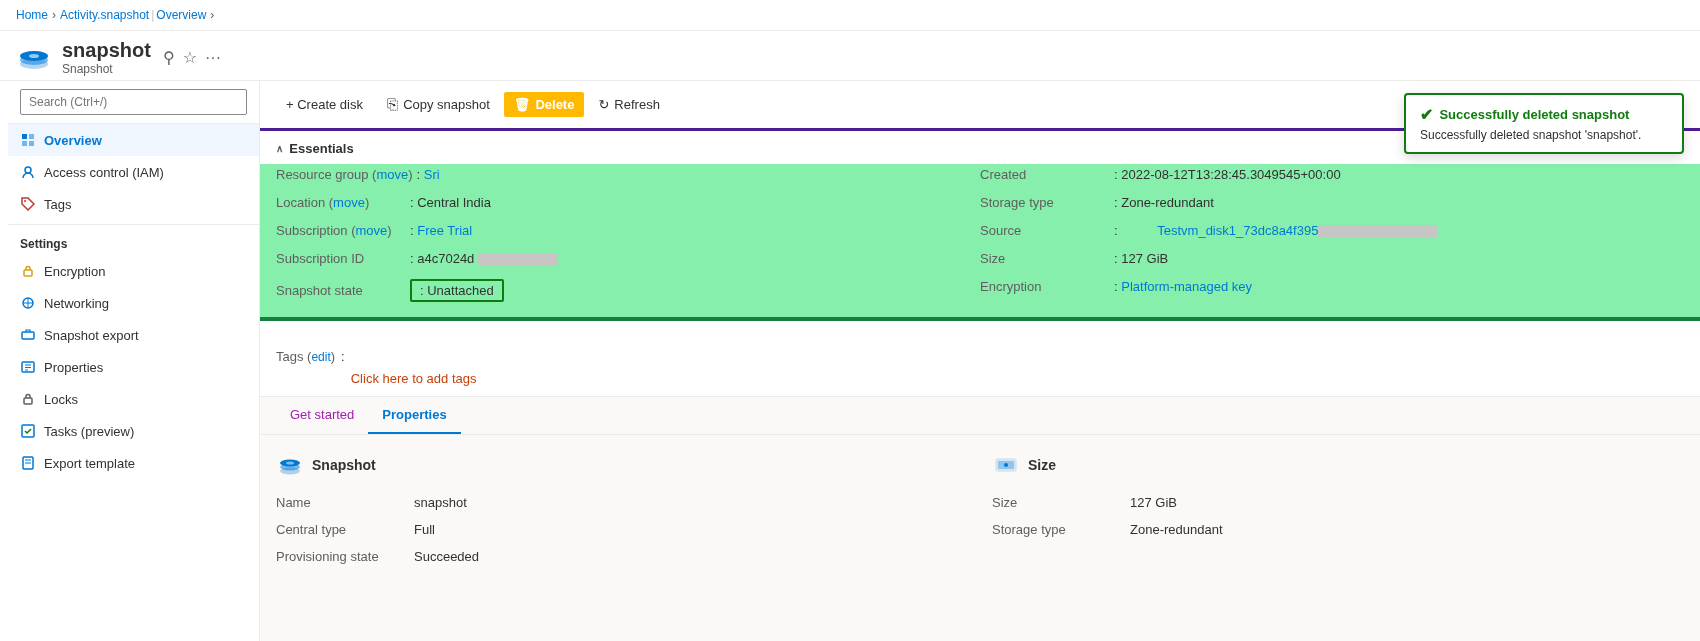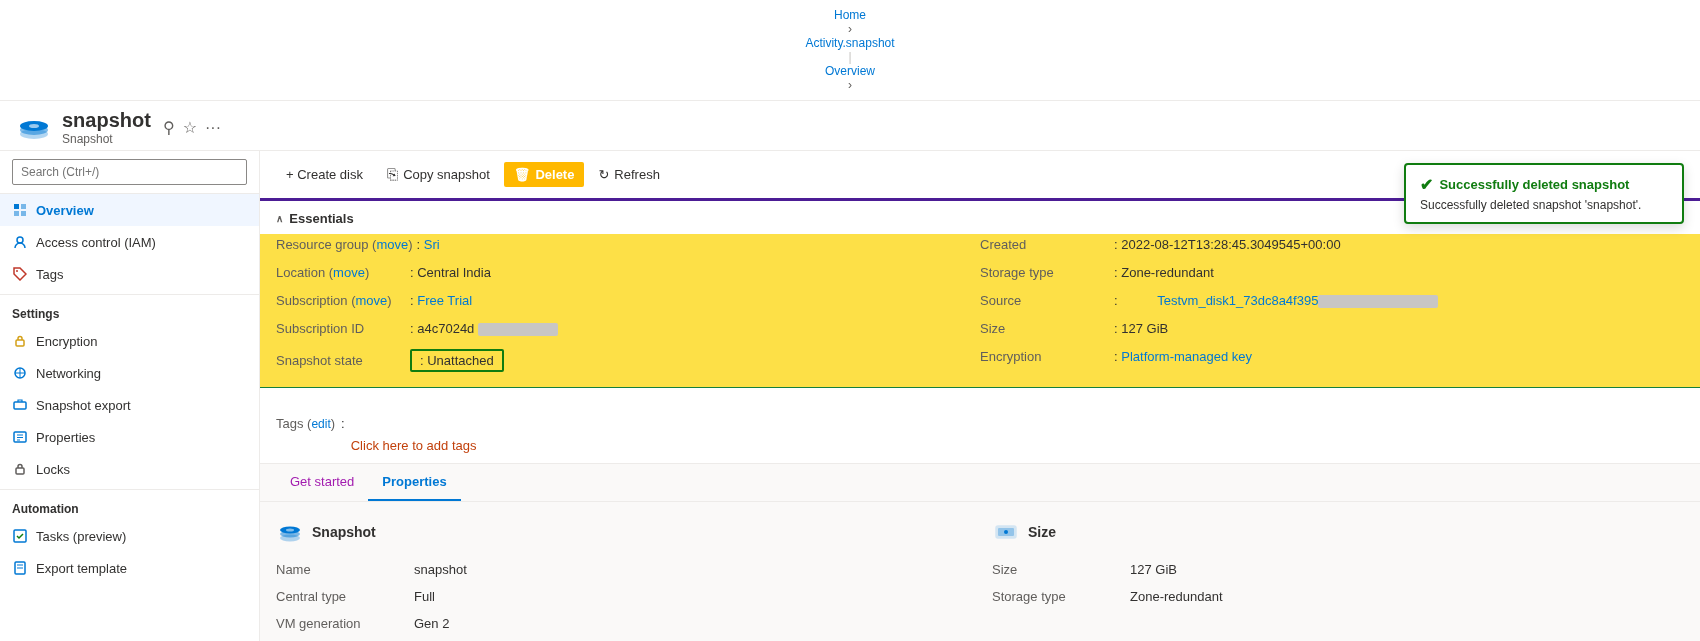--- a/index.html
+++ b/index.html
@@ -1,38 +1,38 @@
 <!DOCTYPE html>
 <html><head>
   <meta charset="utf-8">
   <style>
     * { box-sizing: border-box; margin: 0; padding: 0; }
     body { font-family: 'Segoe UI', sans-serif; font-size: 13px; background: #f3f2f1; color: #323130; }
 
     .app-container { display: flex; flex-direction: column; height: 641px; overflow: hidden; }
 
     
-    .breadcrumb { display: flex; align-items: center; padding: 8px 16px; background: #fff; font-size: 12px; color: #605e5c; border-bottom: 1px solid #edebe9; flex-direction: column; }
+    .breadcrumb { display: flex; align-items: center; padding: 8px 16px; background: #fff; font-size: 12px; color: #605e5c; border-bottom: 1px solid #edebe9; }
     .breadcrumb a { color: #0078d4; text-decoration: none; }
     .breadcrumb span { margin: 0 4px; }
 
     
     .resource-header { display: flex; align-items: center; padding: 8px 16px 4px; background: #fff; border-bottom: 1px solid #edebe9; }
     .resource-icon { width: 36px; height: 36px; margin-right: 10px; display: flex; align-items: center; justify-content: center; }
     .resource-title-block { display: flex; flex-direction: column; }
     .resource-name { font-size: 20px; font-weight: 600; color: #323130; }
     .resource-type { font-size: 12px; color: #605e5c; }
     .header-actions { margin-left: 12px; display: flex; gap: 8px; align-items: center; color: #605e5c; }
     .header-actions span { cursor: pointer; font-size: 16px; }
 
     
     .main-layout { display: flex; flex: 1; overflow: hidden; }
 
     
-    .sidebar { width: 260px; background: #fff; border-right: 1px solid #edebe9; display: flex; flex-direction: column; overflow-y: auto; }
+    .sidebar { width: 260px; background: #fff; border-right: 1px solid #edebe9; display: flex; flex-direction: column; overflow-y: auto; padding-left: 8px; }
     .sidebar-search { padding: 8px 12px; border-bottom: 1px solid #edebe9; }
     .sidebar-search input { width: 100%; padding: 5px 8px; border: 1px solid #8a8886; border-radius: 2px; font-size: 12px; color: #323130; }
 
     .sidebar-item { display: flex; align-items: center; padding: 8px 12px; cursor: pointer; font-size: 13px; color: #323130; gap: 8px; }
     .sidebar-item.active { background: #f0f6ff; color: #0078d4; font-weight: 600; }
     .sidebar-item .icon { width: 16px; height: 16px; display: flex; align-items: center; justify-content: center; flex-shrink: 0; }
 
     .sidebar-section-label { font-size: 12px; font-weight: 600; color: #323130; padding: 12px 12px 4px; border-top: 1px solid #edebe9; margin-top: 4px; }
 
     
@@ -42,21 +42,21 @@
     .toolbar { display: flex; align-items: center; padding: 10px 16px; background: #fff; border-bottom: 3px solid #4c1d95; gap: 4px; flex-wrap: wrap; }
     .toolbar-btn { display: flex; align-items: center; gap: 5px; padding: 5px 10px; cursor: pointer; font-size: 13px; color: #323130; background: none; border: none; border-radius: 2px; }
     .toolbar-btn.delete { background: #ffb900; color: #fff; font-weight: 600; border-radius: 2px; }
 
     
     .section-header { display: flex; align-items: center; justify-content: space-between; padding: 10px 16px 8px; }
     .section-header-left { display: flex; align-items: center; gap: 6px; font-size: 13px; font-weight: 600; }
     .chevron { font-size: 10px; color: #605e5c; }
     .json-view-link { color: #0078d4; font-size: 13px; cursor: pointer; text-decoration: none; }
 
-    .essentials-grid { display: grid; grid-template-columns: 1fr 1fr; gap: 0; padding: 0 16px 12px; background: #fde047; border-bottom: 1px solid #15803d; }
+    .essentials-grid { display: grid; grid-template-columns: 1fr 1fr; gap: 0; padding: 0 16px 12px; background: #86efac; border-bottom: 4px solid #15803d; }
     .essentials-left, .essentials-right { display: flex; flex-direction: column; gap: 4px; }
     .essentials-row { display: flex; align-items: baseline; gap: 4px; padding: 3px 0; font-size: 13px; min-height: 24px; }
     .essentials-label { color: #605e5c; min-width: 130px; }
     .essentials-value { color: #323130; }
     .essentials-value a { color: #0078d4; text-decoration: none; }
 
     .tags-row { display: flex; align-items: center; gap: 6px; padding: 6px 0; font-size: 13px; }
     .tags-label { color: #605e5c; }
     .tags-edit { color: #0078d4; cursor: pointer; font-size: 12px; }
     .tags-add { color: #c2410c; cursor: pointer; margin-top: 44px; }
@@ -201,21 +201,20 @@
       <div class="sidebar-item">
         <span class="icon">
           <svg width="14" height="14" viewBox="0 0 14 14">
               <rect x="3" y="6" width="8" height="6" rx="1" fill="none" stroke="#605e5c" stroke-width="1.5"></rect>
               <path d="M5 6V4.5a2 2 0 0 1 4 0V6" fill="none" stroke="#605e5c" stroke-width="1.5"></path>
             </svg>
         </span>
         <span>Locks</span>
       </div>
 
-      <div class="sidebar-section-label">Automation</div>
       <div class="sidebar-item">
         <span class="icon">
           <svg width="14" height="14" viewBox="0 0 14 14">
               <rect x="1" y="1" width="12" height="12" rx="1" fill="none" stroke="#0078d4" stroke-width="1.5"></rect>
               <path d="M4 7l2 2 4-4" stroke="#107c10" stroke-width="1.5" fill="none"></path>
             </svg>
         </span>
         <span>Tasks (preview)</span>
       </div>
       <div class="sidebar-item">
@@ -334,24 +333,20 @@
           </div>
           <div class="prop-row">
             <span class="prop-key">Name</span>
             <span class="prop-val">snapshot</span>
           </div>
           <div class="prop-row">
             <span class="prop-key">Central type</span>
             <span class="prop-val">Full</span>
           </div>
           <div class="prop-row">
-            <span class="prop-key">VM generation</span>
-            <span class="prop-val">Gen 2</span>
-          </div>
-          <div class="prop-row">
             <span class="prop-key">Provisioning state</span>
             <span class="prop-val">Succeeded</span>
           </div>
         </div>
 
         <div class="prop-section">
           <div class="prop-section-header">
             <div class="prop-section-icon">
               <svg width="24" height="24" viewBox="0 0 24 24">
                 <rect x="2" y="6" width="20" height="12" rx="2" fill="#0078d4" opacity="0.15" stroke="#0078d4" stroke-width="1.5"></rect>

